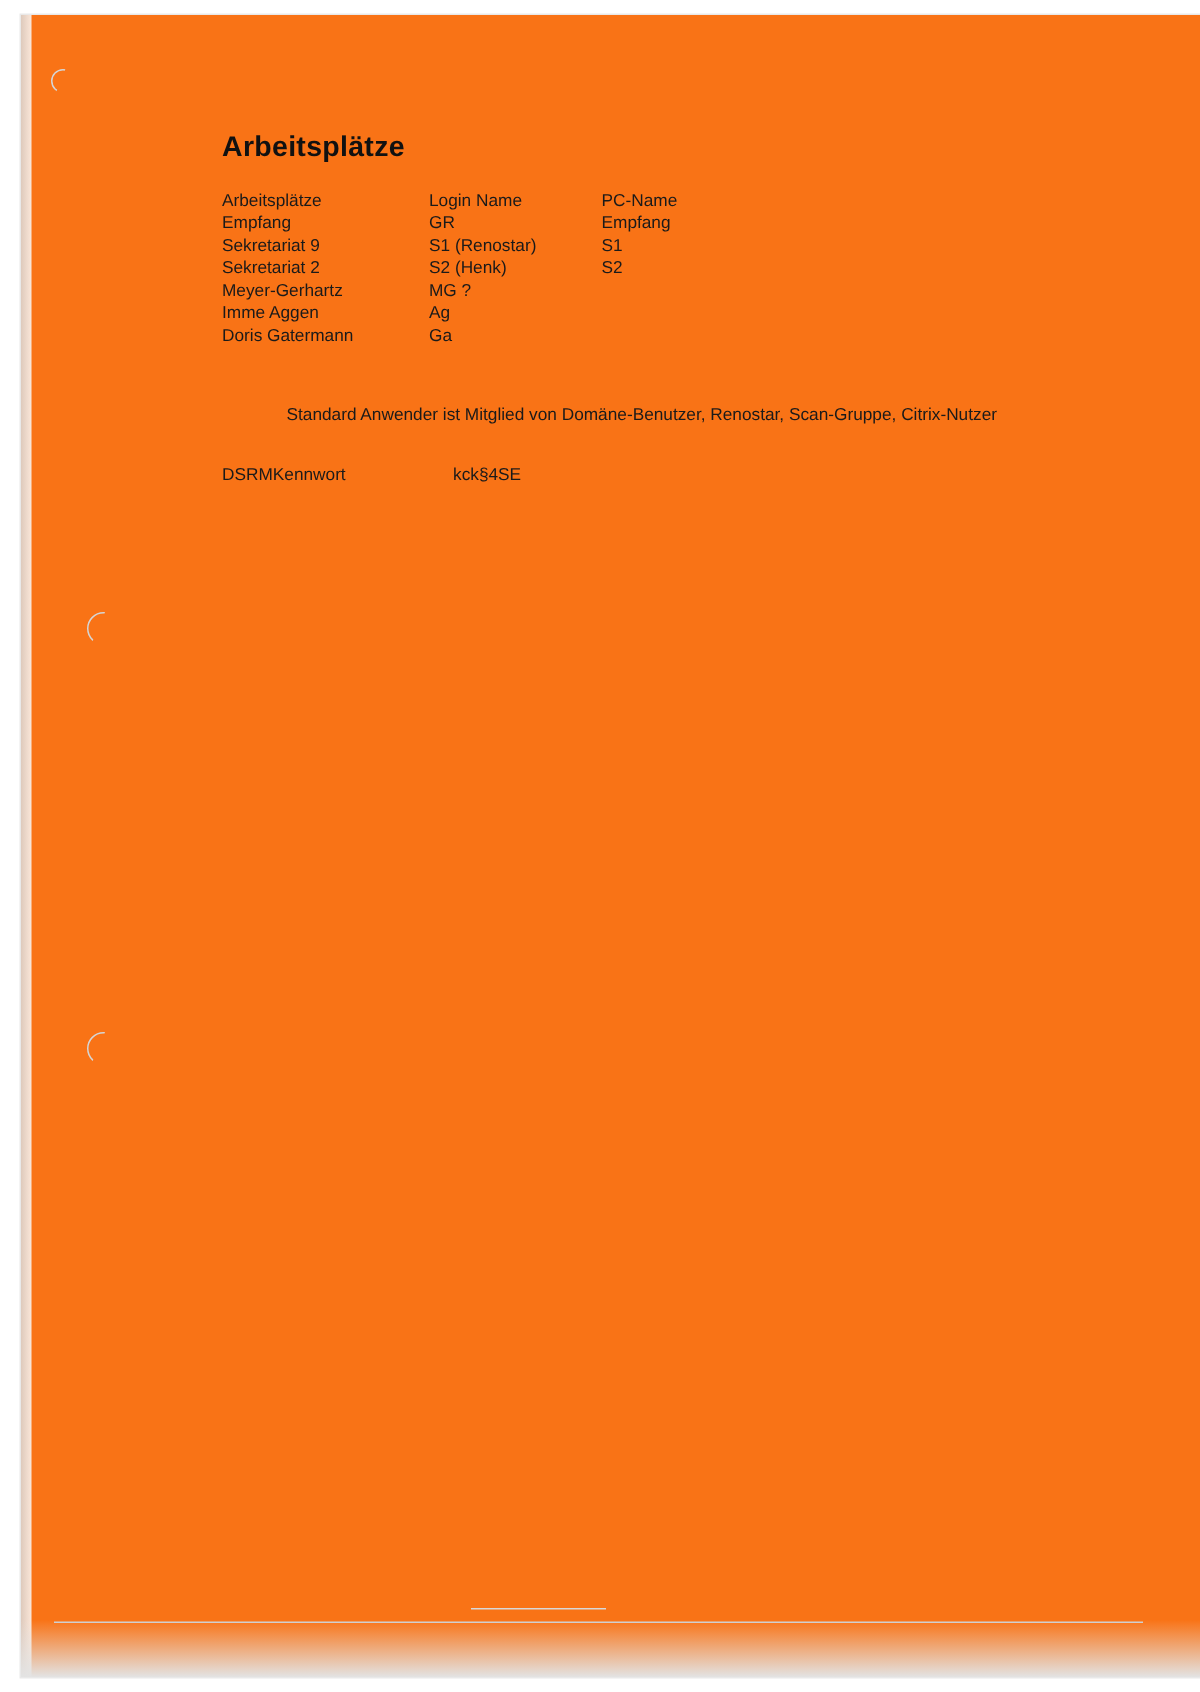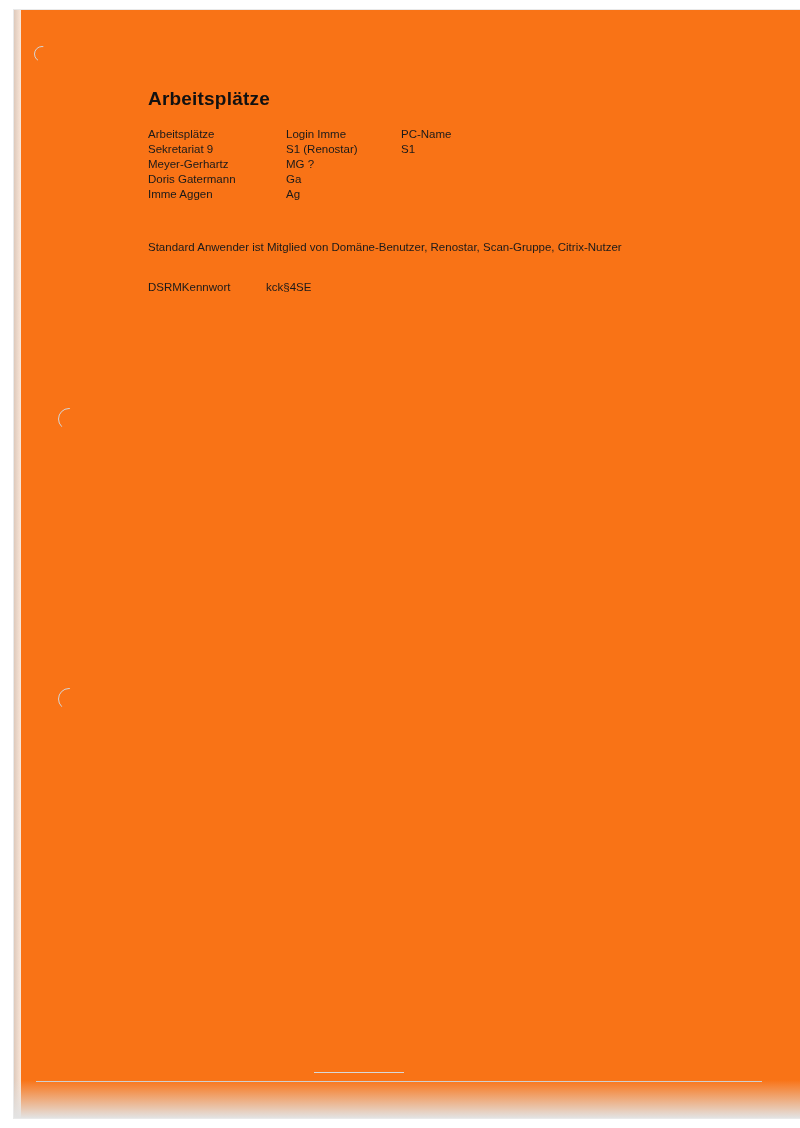--- a/index.html
+++ b/index.html
@@ -117,28 +117,29 @@
   }
   td.col-role   { width: 138px; }
   td.col-login  { width: 115px; }
   td.col-pc     { width: 86px; margin-left: 24px; }
   td.col-extra  { width: 60px; }
 
   .note-standard {
     font-size: 11.5px;
     margin-top: 38px;
     line-height: 1.2;
+    margin-left: 43px;
   }
 
   .kennwort-row {
     margin-top: 26px;
     font-size: 11.5px;
     display: flex;
   }
-  .kennwort-label { width: 118px; }
+  .kennwort-label { width: 154px; }
   .kennwort-value { width: 200px; }
 </style>
 </head>
 <body>
 
 <div class="scan-sheet">
 
   <div class="edge-left"></div>
   <div class="edge-right"></div>
   <div class="edge-bottom"></div>
@@ -151,47 +152,59 @@
   <div class="scan-speck" style="left:300px; top:1062px; width:90px; height:1px;"></div>
 
   <div class="doc-body">
 
     <h1 class="doc-title">Arbeitsplätze</h1>
 
     <table class="ws-table">
       <thead>
         <tr>
           <td class="col-role">Arbeitsplätze</td>
-          <td class="col-login">Login Imme</td>
+          <td class="col-login">Login Name</td>
           <td class="col-pc">PC-Name</td>
           <td class="col-extra"></td>
         </tr>
       </thead>
       <tbody>
+        <tr>
+          <td class="col-role">Empfang</td>
+          <td class="col-login">GR</td>
+          <td class="col-pc">Empfang</td>
+          <td class="col-extra"></td>
+        </tr>
         <tr>
           <td class="col-role">Sekretariat 9</td>
           <td class="col-login">S1 (Renostar)</td>
           <td class="col-pc">S1</td>
           <td class="col-extra"></td>
         </tr>
         <tr>
+          <td class="col-role">Sekretariat 2</td>
+          <td class="col-login">S2 (Henk)</td>
+          <td class="col-pc">S2</td>
+          <td class="col-extra"></td>
+        </tr>
+        <tr>
           <td class="col-role">Meyer-Gerhartz</td>
           <td class="col-login">MG ?</td>
           <td class="col-pc"></td>
           <td class="col-extra"></td>
         </tr>
         <tr>
+          <td class="col-role">Imme Aggen</td>
+          <td class="col-login">Ag</td>
+          <td class="col-pc"></td>
+          <td class="col-extra"></td>
+        </tr>
+        <tr>
           <td class="col-role">Doris Gatermann</td>
           <td class="col-login">Ga</td>
-          <td class="col-pc"></td>
-          <td class="col-extra"></td>
-        </tr>
-        <tr>
-          <td class="col-role">Imme Aggen</td>
-          <td class="col-login">Ag</td>
           <td class="col-pc"></td>
           <td class="col-extra"></td>
         </tr>
       </tbody>
     </table>
 
     <p class="note-standard">Standard Anwender ist Mitglied von Domäne-Benutzer, Renostar, Scan-Gruppe, Citrix-Nutzer</p>
 
     <div class="kennwort-row">
       <span class="kennwort-label">DSRMKennwort</span>

